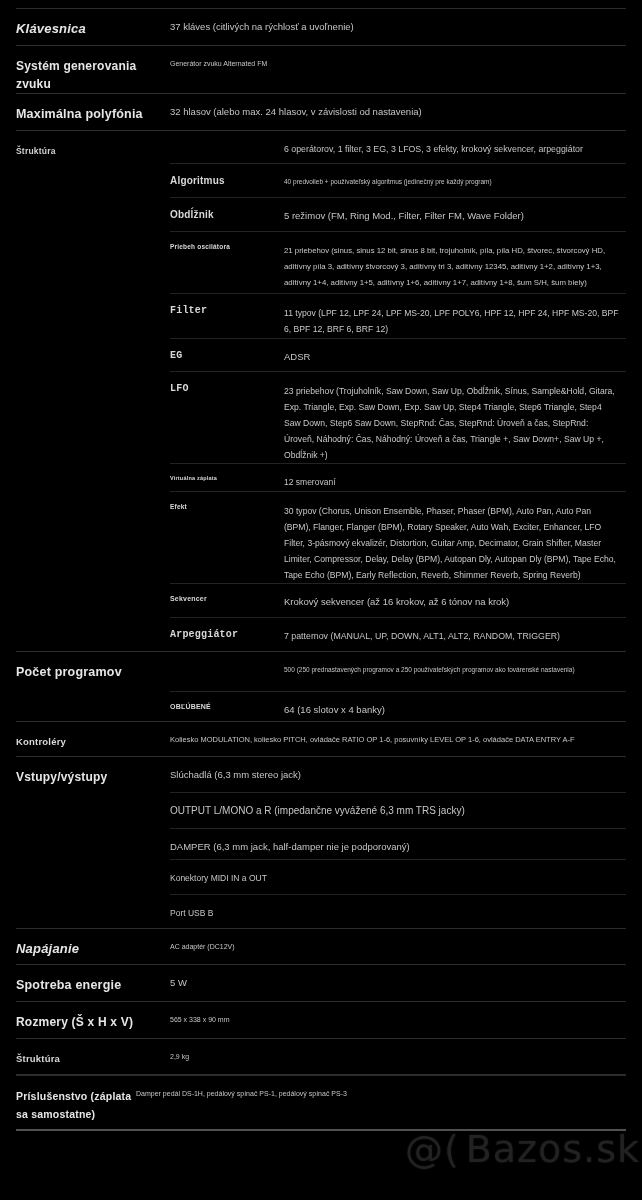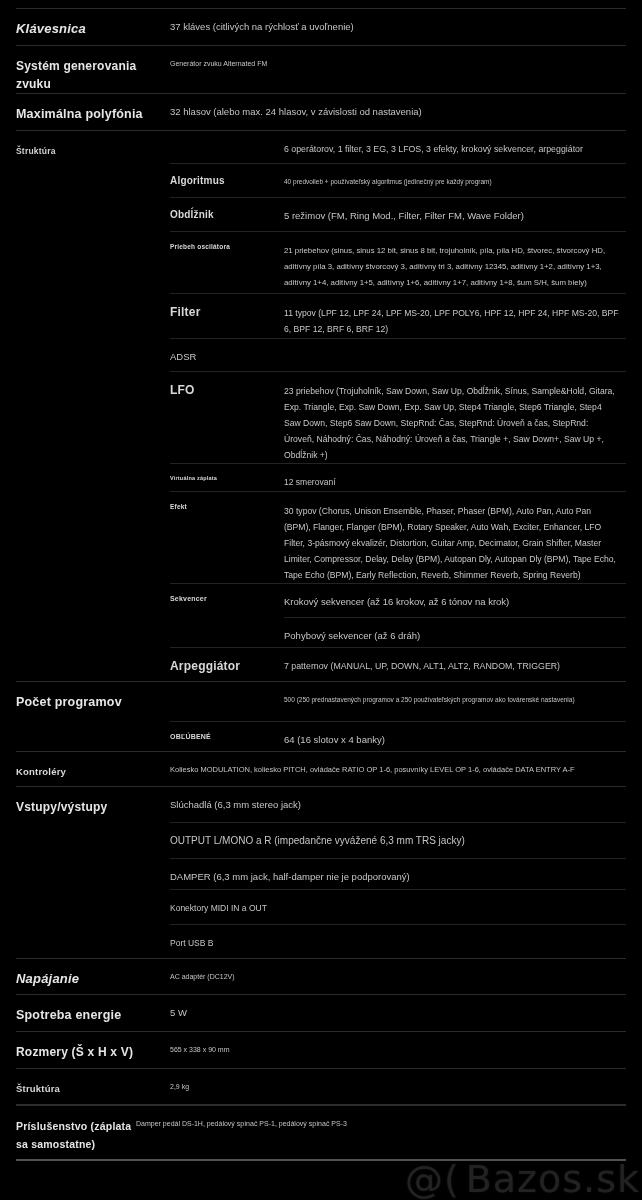--- a/index.html
+++ b/index.html
@@ -22,21 +22,21 @@
   .entry-value { flex:1; min-width:0; padding-top:11px; padding-right:6px;
     color:#c6c6c6; line-height:14px; }
 
   
   .l12b { font-size:12.5px; } .l12 { font-size:12px; } .l11 { font-size:13px;font-style:italic; }
   .l10 { font-size:10.5px; } .l9 { font-size:9.5px; color:#d9d9d9; }
   .l8 { font-size:8.5px; color:#d2d2d2; }
   .narrow { max-width:120px; }
 
   
-  .n10b { font-size:12px; } .n10 { font-size:10px; font-weight:600; }
+  .n10b { font-size:10px;font-family:Liberation Mono, monospace; } .n10 { font-size:10px; font-weight:600; }
   .n7 { font-size:7px; } .n6 { font-size:6.5px; } .n5 { font-size:5.5px; }
 
   
   .v10 { font-size:10px; } .v9 { font-size:9.5px; } .v88 { font-size:8.8px; }
   .v8 { font-size:8.5px; } .v75 { font-size:7.5px; } .v7 { font-size:7px; }
   .v65 { font-size:6.5px; }
   .vml { font-size:8.6px; line-height:16px; color:#c9c9c9; }
   .vml-sm { font-size:7.8px; line-height:16px; color:#c9c9c9; }
 
   
@@ -102,42 +102,39 @@
       </div>
       <div class="entry mh62">
         <div class="entry-name n6">Priebeh oscilátora</div>
         <div class="entry-value vml-sm">21 priebehov (sinus, sinus 12 bit, sinus 8 bit, trojuholník, píla, píla HD, štvorec, štvorcový HD, aditívny píla 3, aditívny štvorcový 3, aditívny tri 3, aditívny 12345, aditívny 1+2, aditívny 1+3, aditívny 1+4, aditívny 1+5, aditívny 1+6, aditívny 1+7, aditívny 1+8, šum S/H, šum biely)</div>
       </div>
       <div class="entry mh45">
         <div class="entry-name n10b">Filter</div>
         <div class="entry-value vml">11 typov (LPF 12, LPF 24, LPF MS-20, LPF POLY6, HPF 12, HPF 24, HPF MS-20, BPF 6, BPF 12, BRF 6, BRF 12)</div>
       </div>
       <div class="entry mh33">
+        <div class="entry-name n10b">EG</div>
         <div class="entry-value v9">ADSR</div>
       </div>
       <div class="entry mh80">
         <div class="entry-name n10b">LFO</div>
         <div class="entry-value vml">23 priebehov (Trojuholník, Saw Down, Saw Up, Obdĺžnik, Sínus, Sample&amp;Hold, Gitara, Exp. Triangle, Exp. Saw Down, Exp. Saw Up, Step4 Triangle, Step6 Triangle, Step4 Saw Down, Step6 Saw Down, StepRnd: Čas, StepRnd: Úroveň a čas, StepRnd: Úroveň, Náhodný: Čas, Náhodný: Úroveň a čas, Triangle +, Saw Down+, Saw Up +, Obdĺžnik +)</div>
       </div>
       <div class="entry mh28">
         <div class="entry-name n5">Virtuálna záplata</div>
         <div class="entry-value v8">12 smerovaní</div>
       </div>
       <div class="entry mh79">
         <div class="entry-name n6">Efekt</div>
         <div class="entry-value vml">30 typov (Chorus, Unison Ensemble, Phaser, Phaser (BPM), Auto Pan, Auto Pan (BPM), Flanger, Flanger (BPM), Rotary Speaker, Auto Wah, Exciter, Enhancer, LFO Filter, 3-pásmový ekvalizér, Distortion, Guitar Amp, Decimator, Grain Shifter, Master Limiter, Compressor, Delay, Delay (BPM), Autopan Dly, Autopan Dly (BPM), Tape Echo, Tape Echo (BPM), Early Reflection, Reverb, Shimmer Reverb, Spring Reverb)</div>
       </div>
       <div class="entry mh34">
         <div class="entry-name n7">Sekvencer</div>
         <div class="entry-value v9">Krokový sekvencer (až 16 krokov, až 6 tónov na krok)</div>
       </div>
-      <div class="entry mh30 ind2">
-        <div class="entry-name"></div>
-        <div class="entry-value entry-cut v9">Pohybový sekvencer (až 6 dráh)</div>
-      </div>
       <div class="entry mh34">
         <div class="entry-name n10b">Arpeggiátor</div>
         <div class="entry-value v88">7 patternov (MANUAL, UP, DOWN, ALT1, ALT2, RANDOM, TRIGGER)</div>
       </div>
     </div>
   </div>
 
   <div class="sec">
     <div class="sec-label l12b">Počet programov</div>
     <div class="sec-body">

